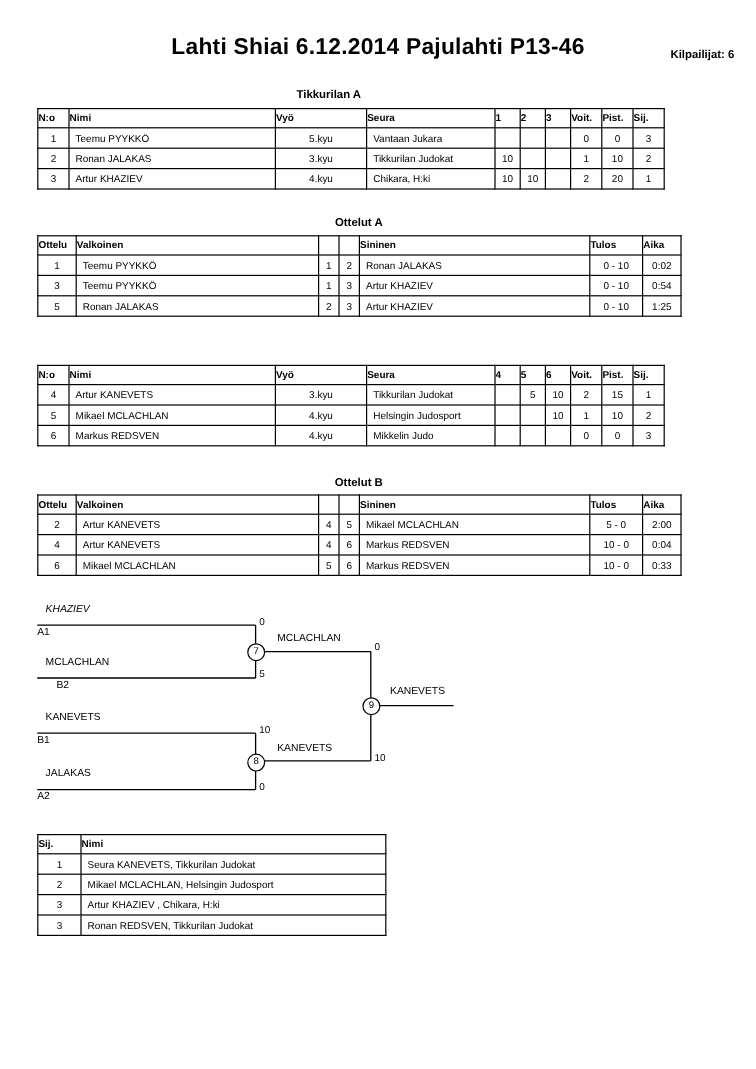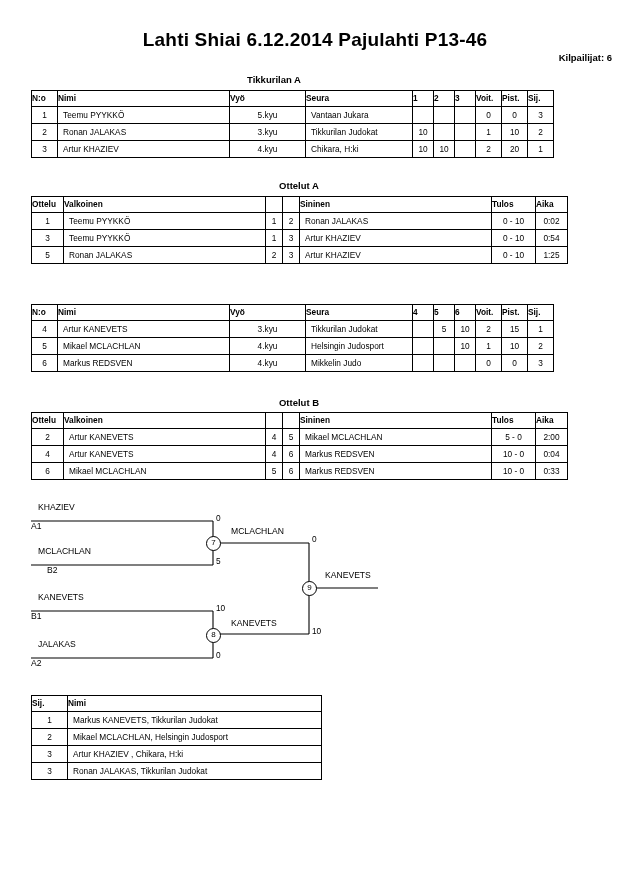--- a/index.html
+++ b/index.html
@@ -23,21 +23,21 @@
     top: 29px;
     left: 0;
     width: 630px;
     text-align: center;
     font-size: 19px;
     font-weight: bold;
     letter-spacing: 0.2px;
   }
   #entrant-count {
     position: absolute;
-    top: 52px;
+    top: 40px;
     right: 18px;
     font-size: 9.5px;
     font-weight: bold;
   }
 
   
   .section-caption {
     position: absolute;
     font-size: 9.5px;
     font-weight: bold;
@@ -372,21 +372,21 @@
       <line x1="213" y1="53" x2="309" y2="53"></line>
 
       <line x1="213" y1="121" x2="213" y2="168"></line>
       <line x1="213" y1="144" x2="309" y2="144"></line>
 
       <line x1="309" y1="53" x2="309" y2="144"></line>
       <line x1="309" y1="98" x2="378" y2="98"></line>
     </g>
   </svg>
 
-  <div class="bk-name" style="left:38px; top:12px;">KHAZIEV</div>
+  <div class="bk-name" style="left:38px; top:12px;font-style:italic;">KHAZIEV</div>
   <div class="bk-seed" style="left:31px; top:31px;">A1</div>
   <div class="bk-score" style="left:216px; top:23px;">0</div>
 
   <div class="bk-name" style="left:38px; top:56px;">MCLACHLAN</div>
   <div class="bk-seed" style="left:31px; top:75px;padding-left:16px;">B2</div>
   <div class="bk-score" style="left:216px; top:66px;">5</div>
 
   <div class="bk-name" style="left:38px; top:102px;">KANEVETS</div>
   <div class="bk-seed" style="left:31px; top:121px;">B1</div>
   <div class="bk-score" style="left:216px; top:113px;">10</div>
@@ -415,28 +415,28 @@
     </colgroup>
   <thead>
     <tr>
       <th class="c">Sij.</th>
       <th class="c">Nimi</th>
     </tr>
   </thead>
   <tbody>
     <tr>
       <td class="c">1</td>
-      <td class="l">Markus KANEVETS, Tikkurilan Judokat</td>
+      <td class="l">Seura KANEVETS, Tikkurilan Judokat</td>
     </tr>
     <tr>
       <td class="c">2</td>
       <td class="l">Mikael MCLACHLAN, Helsingin Judosport</td>
     </tr>
     <tr>
       <td class="c">3</td>
       <td class="l">Artur KHAZIEV , Chikara, H:ki</td>
     </tr>
     <tr>
       <td class="c">3</td>
-      <td class="l">Ronan JALAKAS, Tikkurilan Judokat</td>
+      <td class="l">Ronan REDSVEN, Tikkurilan Judokat</td>
     </tr>
   </tbody>
 </table>
 
 </body></html>

